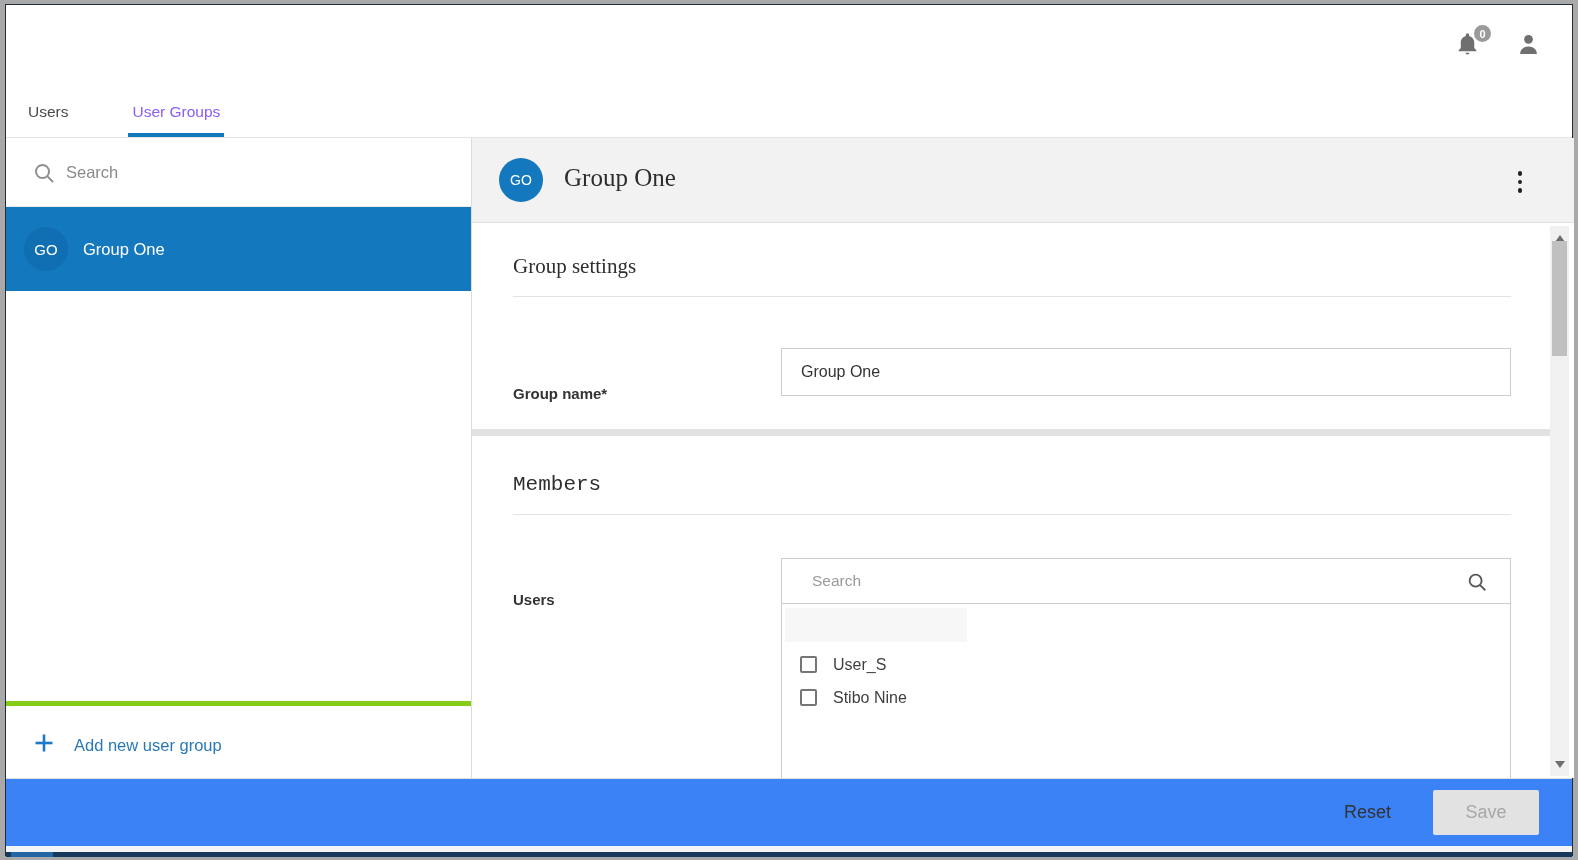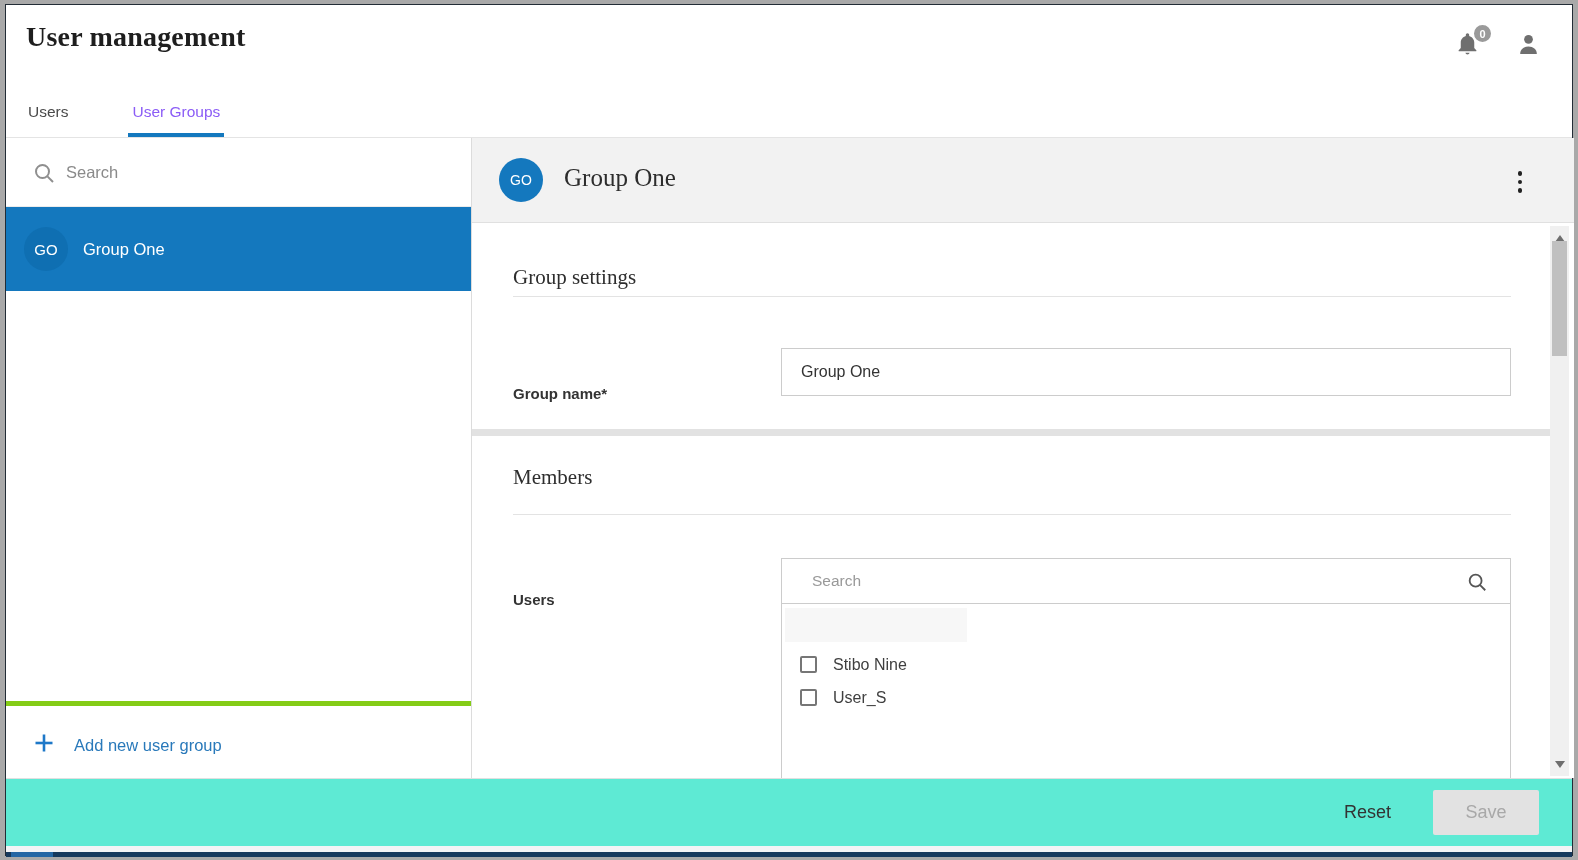--- a/index.html
+++ b/index.html
@@ -51,21 +51,21 @@
                    border-bottom:1px solid #e0e0e0; }
   .avatar.main { position:absolute; left:27px; top:20px; width:44px; height:44px; background:#1478be; font-size:14px; }
   .detail-title { position:absolute; left:92px; top:26px; font-family:"Liberation Serif", serif;
                   font-size:25px; color:#2d2d2d; }
   .kebab { position:absolute; right:46px; top:31px; display:flex; flex-direction:column; gap:4px;
            padding:2px 6px; cursor:pointer; }
   .kebab i { width:4.5px; height:4.5px; border-radius:50%; background:#222; }
 
   .detail-content { position:absolute; left:0; top:85px; width:1102px; height:555px; background:#fff; }
   .sec-heading { position:absolute; left:41px; font-family:"Liberation Serif", serif; font-size:21px; color:#2e2e2e; }
-  .h-gs { top:42px; } .h-mem { top:242px; }
+  .h-gs { top:31px; } .h-mem { top:250px;font-family:Liberation Mono, monospace; }
   .divider { position:absolute; left:41px; width:998px; height:1px; background:#e3e3e3; }
   .d-gs { top:73px; } .d-mem { top:291px; }
   .gray-band { position:absolute; left:0; top:206px; width:1078px; height:7px; background:#e2e2e2; }
 
   .field-label { position:absolute; left:41px; font-size:15px; font-weight:bold; color:#333;margin-top:28px; }
   .l-name { top:134px; } .l-users { top:340px; }
   .users-desc { position:absolute; left:41px; top:366px; width:252px; font-size:12.8px; line-height:22px; color:#8f8f8f; }
 
   .name-input { position:absolute; left:309px; top:125px; width:730px; height:48px; border:1px solid #cccccc;
                 padding-left:19px; font-size:16px; color:#333; outline:none; font-family:"Liberation Sans",sans-serif; }
@@ -88,39 +88,38 @@
   .scrollbar { position:absolute; left:1078px; top:88px; width:19px; height:550px; background:#f0f0f0; }
   .sb-arrow { position:absolute; left:0; width:100%; height:16px; display:flex; align-items:center; justify-content:center; cursor:pointer; }
   .sb-up { top:4px; } .sb-down { bottom:4px; }
   .tri-up { width:0; height:0; border-left:5.5px solid transparent; border-right:5.5px solid transparent;
             border-bottom:7px solid #6e6e6e; }
   .tri-down { width:0; height:0; border-left:5.5px solid transparent; border-right:5.5px solid transparent;
               border-top:7px solid #6e6e6e; }
   .sb-thumb { position:absolute; left:2px; right:2px; top:15px; height:115px; background:#c0c0c0; cursor:pointer; }
 
   
-  .footerbar { position:absolute; left:0; top:773px; width:100%; height:68px; background:#5eead4;
+  .footerbar { position:absolute; left:0; top:773px; width:100%; height:68px; background:#3b82f6;
                border-top:1px solid #e0e0e0; display:flex; align-items:center; justify-content:flex-end;
                padding-right:33px; gap:42px; }
   .reset-btn { font-size:18px; color:#333; background:none; border:none; cursor:pointer;
                font-family:"Liberation Sans",sans-serif; }
   .save-btn { width:106px; height:45px; background:#e2e2e2; color:#a8a8a8; border:none; font-size:18px;
               border-radius:2px; font-family:"Liberation Sans",sans-serif; }
 
   .strip-light { position:absolute; left:0; top:841px; width:100%; height:6px; background:#f3f4f6; }
   .strip-navy { position:absolute; left:0; top:847px; width:100%; height:5px; background:#16395d; }
   .strip-navy .seg { position:absolute; left:5px; top:0; width:42px; height:100%; background:#2466a4; }
 </style>
 </head>
 <body>
 
 <div class="window">
 
   <header class="topbar">
-    <h1 class="page-title">User management</h1>
 
     <div class="top-icons">
       <div class="bell-wrap">
         <span>
           <svg width="27" height="27" viewBox="0 0 24 24" fill="#6f6f6f">
             <path d="M12 2c-.8 0-1.5.7-1.5 1.5v.9C7.9 5.1 6 7.4 6 10.2v4.9l-1.8 2.1c-.35.4-.05.9.4.9h14.8c.45 0 .75-.5.4-.9L18 15.1v-4.9c0-2.8-1.9-5.1-4.5-5.8v-.9C13.5 2.7 12.8 2 12 2z"></path>
             <path d="M10.1 19.3a1.95 1.95 0 0 0 3.8 0h-3.8z"></path>
           </svg>
         </span>
         <span class="badge">0</span>
@@ -206,25 +205,25 @@
                 <line x1="15.4" y1="15.4" x2="21" y2="21"></line>
             </svg>
           </span>
         </div>
 
         <div class="user-list">
           <div class="skeleton"></div>
           <div class="rows">
             <div class="user-row">
               <span class="checkbox"></span>
-              <span class="uname">Stibo Nine</span>
+              <span class="uname">User_S</span>
             </div>
             <div class="user-row">
               <span class="checkbox"></span>
-              <span class="uname">User_S</span>
+              <span class="uname">Stibo Nine</span>
             </div>
           </div>
         </div>
       </div>
 
       <div class="scrollbar">
         <div class="sb-arrow sb-up">
             <div class="tri-up"></div>
           </div>
         <div class="sb-thumb"></div>

